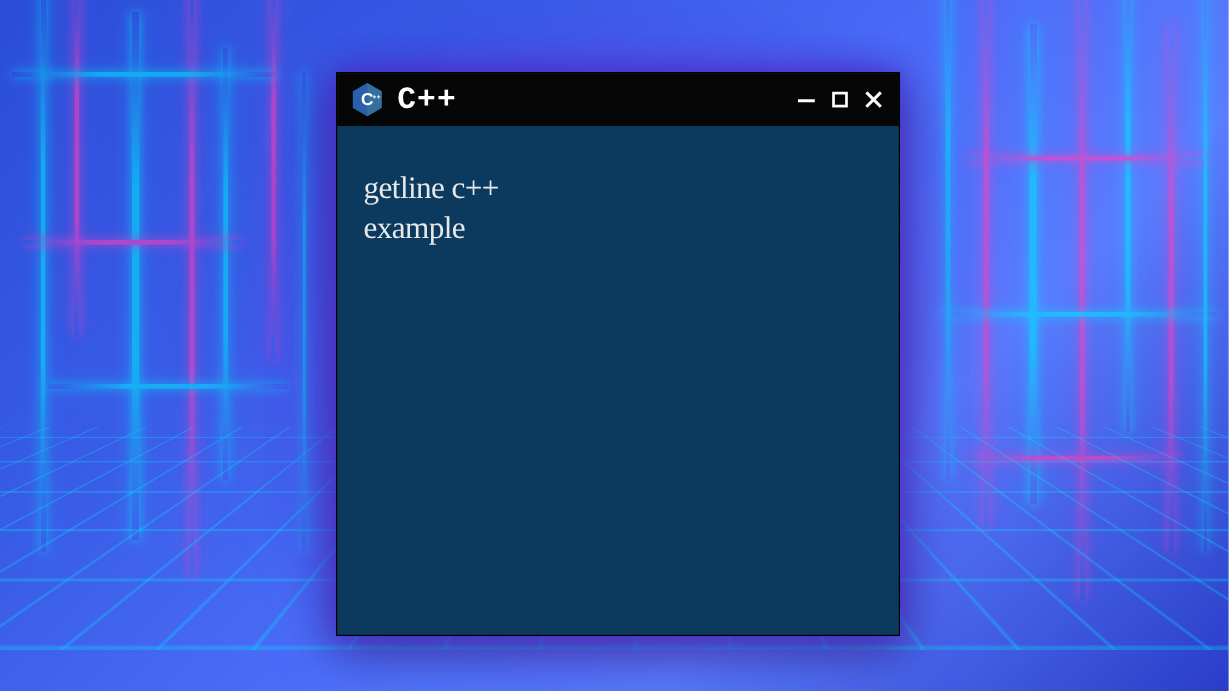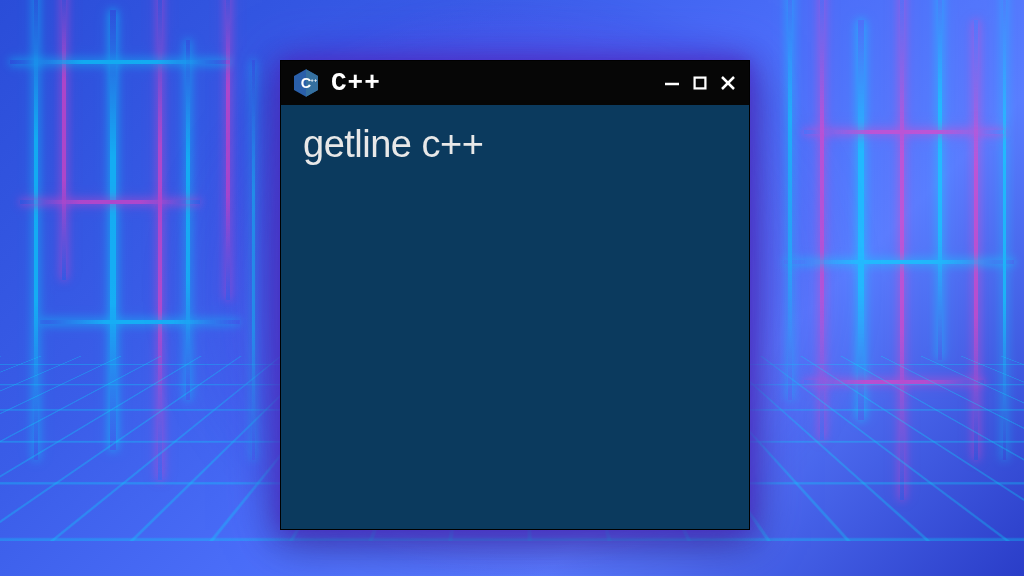--- a/index.html
+++ b/index.html
@@ -144,24 +144,24 @@
       cursor: pointer;
     }
 
     .ctrl svg {
       stroke: #ffffff;
       stroke-width: 2.5;
       fill: none;
     }
 
     .terminal-body {
-      padding: 16px 22px;
+      padding: 36px 22px;
       color: #e8e8e8;
-      font-size: 38px;
-      font-family: Liberation Sans, sans-serif;
+      font-size: 26px;
+      font-family: Liberation Serif, serif;
       line-height: 1.25;
       letter-spacing: -0.5px;
     }
   </style>
 </head>
 <body>
 
 <div class="background">
   <div class="circuit-overlay">
 
@@ -219,14 +219,15 @@
       <span class="ctrl">
         <svg viewBox="0 0 20 20" width="20" height="20">
             <line x1="4" y1="4" x2="16" y2="16"></line>
             <line x1="16" y1="4" x2="4" y2="16"></line>
           </svg>
       </span>
     </div>
   </div>
   <div class="terminal-body">
     <div>getline c++</div>
+    <div>example</div>
   </div>
 </div>
 
 </body></html>

